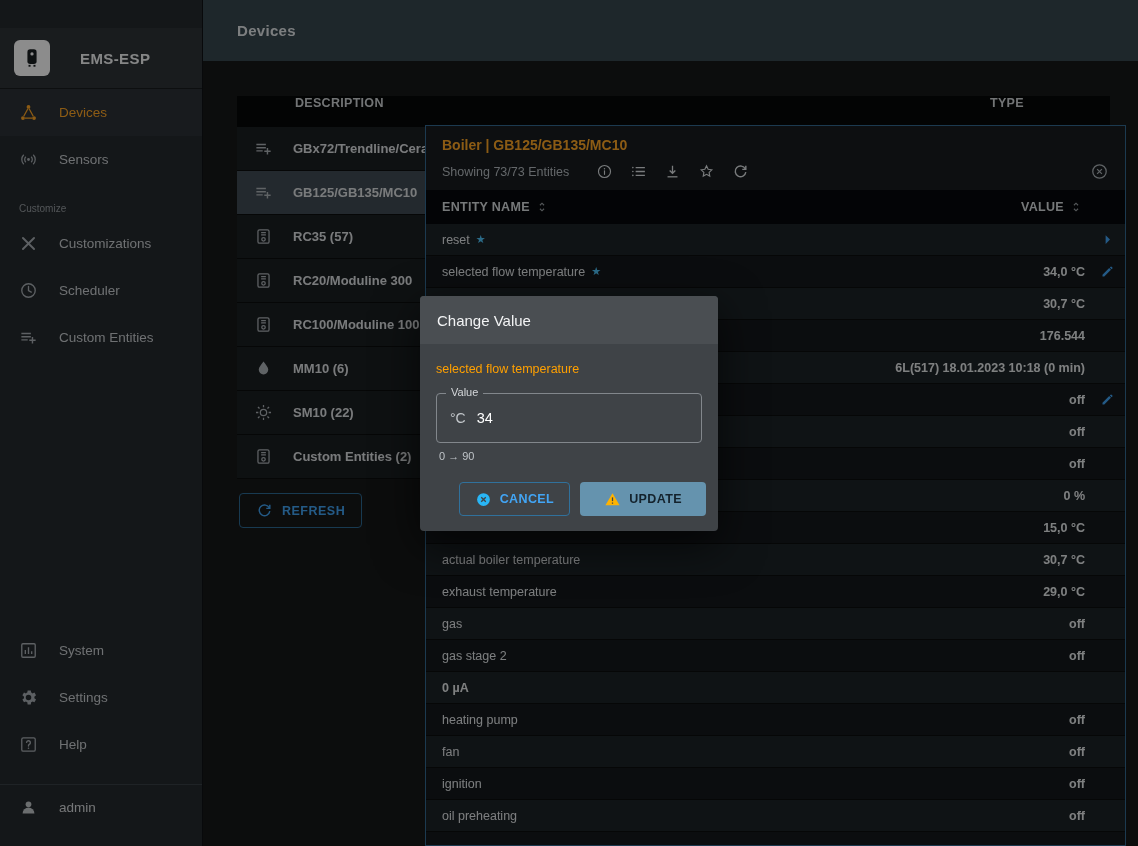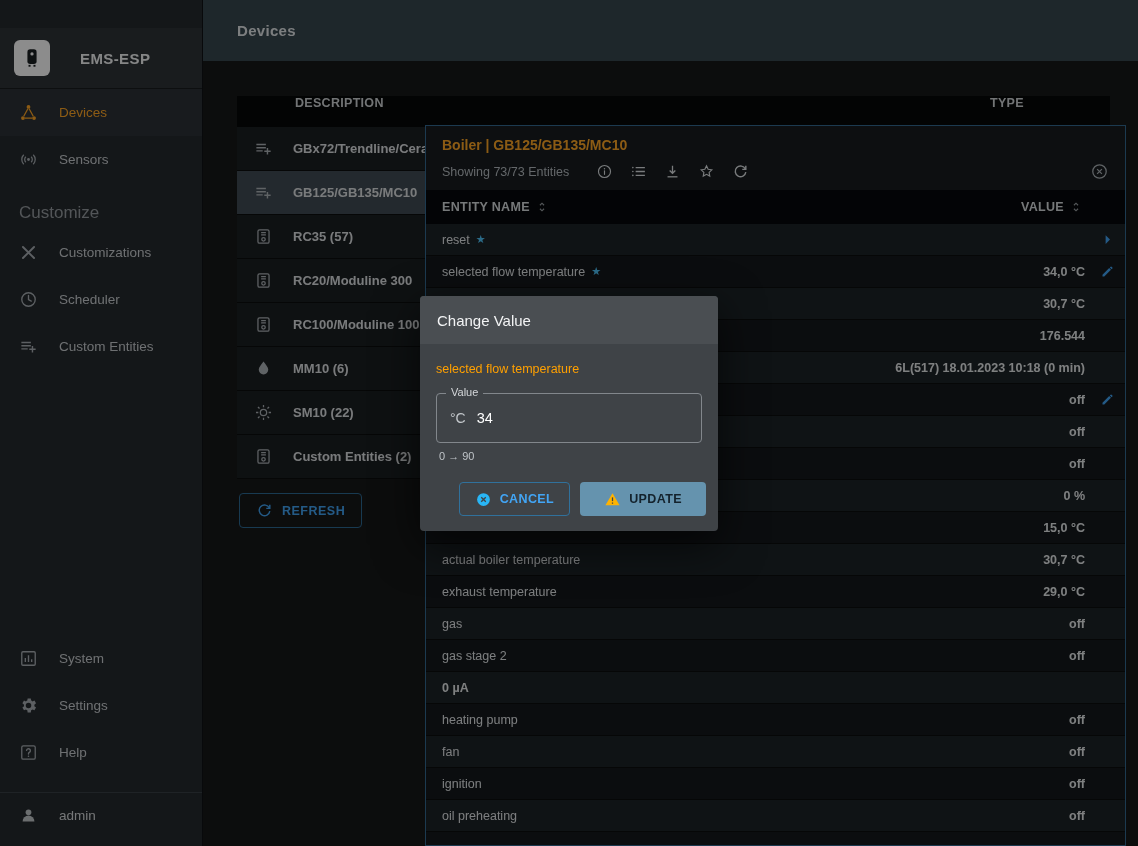--- a/index.html
+++ b/index.html
@@ -14,22 +14,22 @@
   
   .sidebar { position:absolute; left:0; top:0; width:203px; height:846px; background:#262b2f; border-right:1px solid #101214; z-index:5; }
   .logo-row { height:61px; display:flex; align-items:center; gap:30px; padding:0 14px; background:#2f3438; border-bottom:1px solid #191c1e;margin-top:28px; }
   .logo { width:36px; height:36px; background:#ffffff; border-radius:6px; display:flex; align-items:center; justify-content:center; }
   .app-title { font-size:15px; font-weight:700; letter-spacing:.4px; color:#f2f4f5; }
   .nav-item { height:47px; display:flex; align-items:center; gap:21px; padding:0 19px; color:#c9cdd0; font-size:13.5px; font-weight:500; cursor:pointer; }
   .nav-item .nav-icon { width:19px; height:19px; color:#a9afb4; flex:0 0 auto; }
   .nav-item .nav-icon svg { width:100%; height:100%; }
   .nav-item.active { background:#2d3237; color:#ffa726; }
   .nav-item.active .nav-icon { color:#ffa726; }
-  .section-label { padding:20px 19px 6px; color:#969ca0; font-size:17px; }
-  .sidebar-bottom { position:absolute; left:0; right:0; bottom:8px; }
+  .section-label { padding:20px 19px 6px; color:#969ca0; font-size:10px; }
+  .sidebar-bottom { position:absolute; left:0; right:0; bottom:16px; }
   .sidebar-bottom .nav { margin-bottom:16px; }
   .user-row { height:46px; border-top:1px solid #3a4045; display:flex; align-items:center; gap:21px; padding:0 19px; font-size:13.5px; color:#d6d9db; cursor:pointer; }
   .user-row .nav-icon { width:19px; height:19px; color:#c3c8cb; }
   .user-row .nav-icon svg { width:100%; height:100%; }
 
   
   .topbar { position:absolute; left:203px; top:0; right:0; height:61px; background:#37474f; display:flex; align-items:center; padding:0 34px; font-size:15px; font-weight:700; color:#e2e6e8; letter-spacing:.3px; z-index:4; }
 
   
   .devices-table { position:absolute; left:237px; top:96px; width:873px; z-index:6; }

